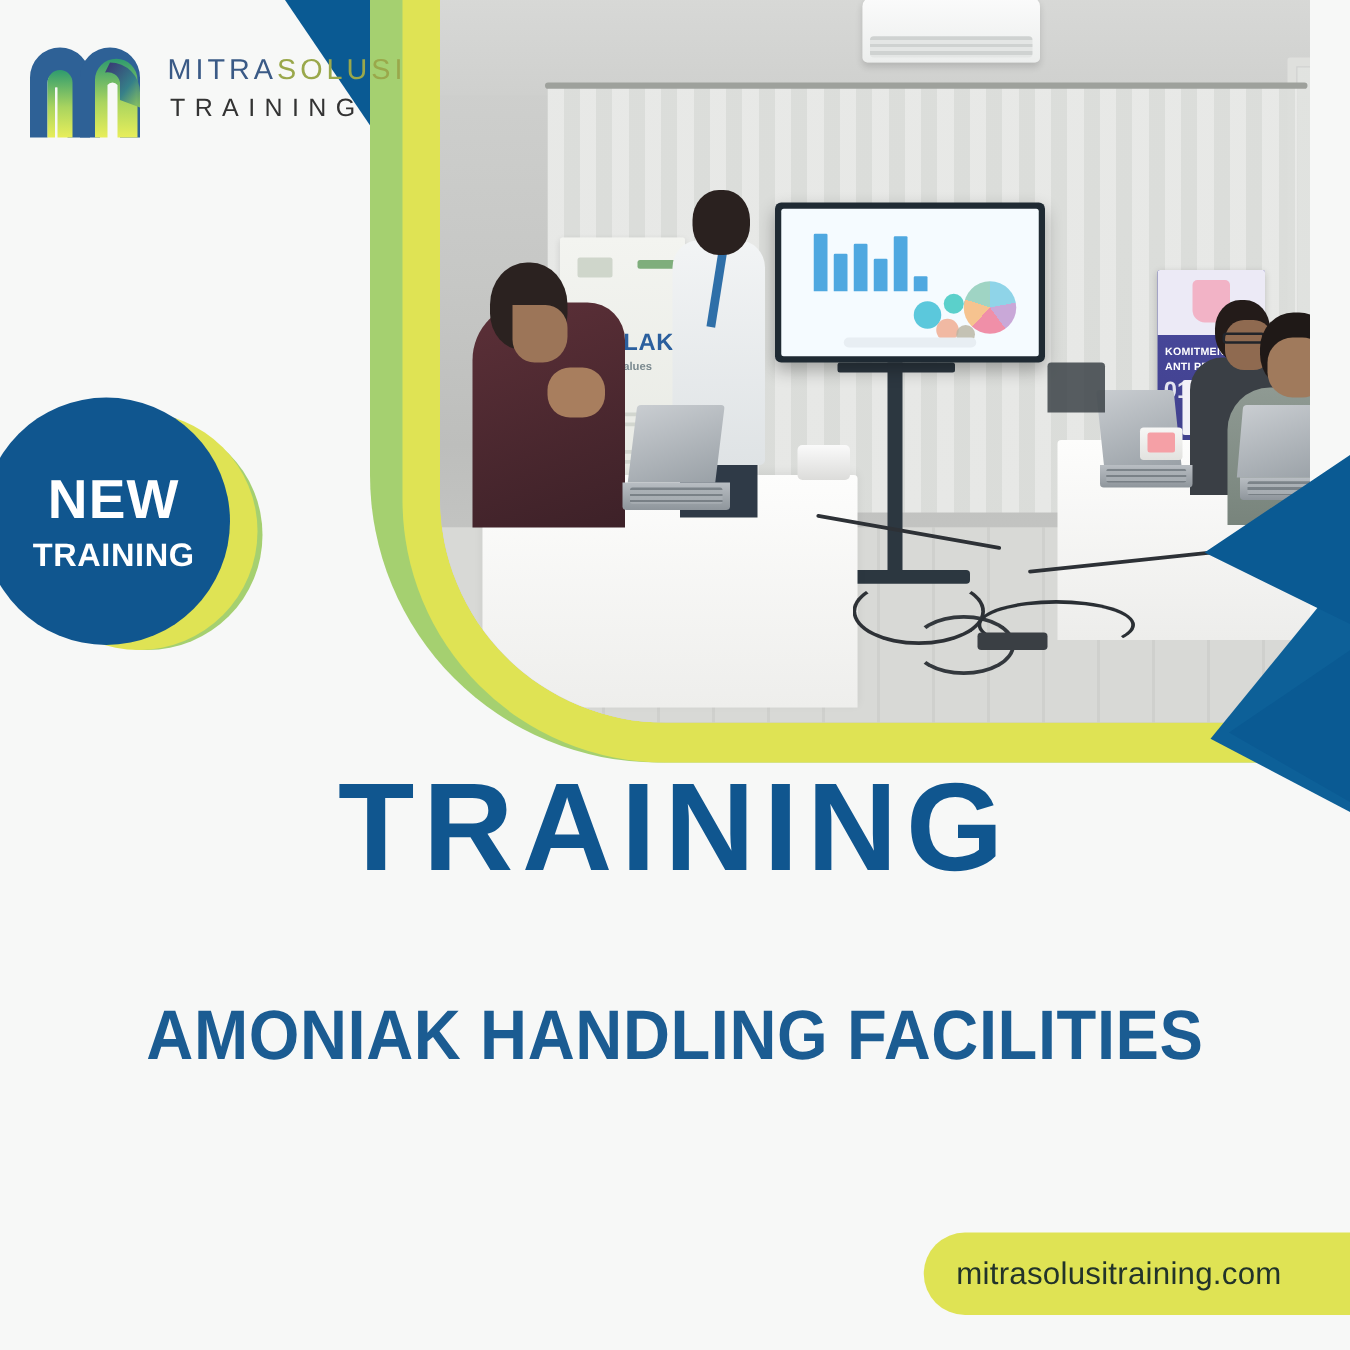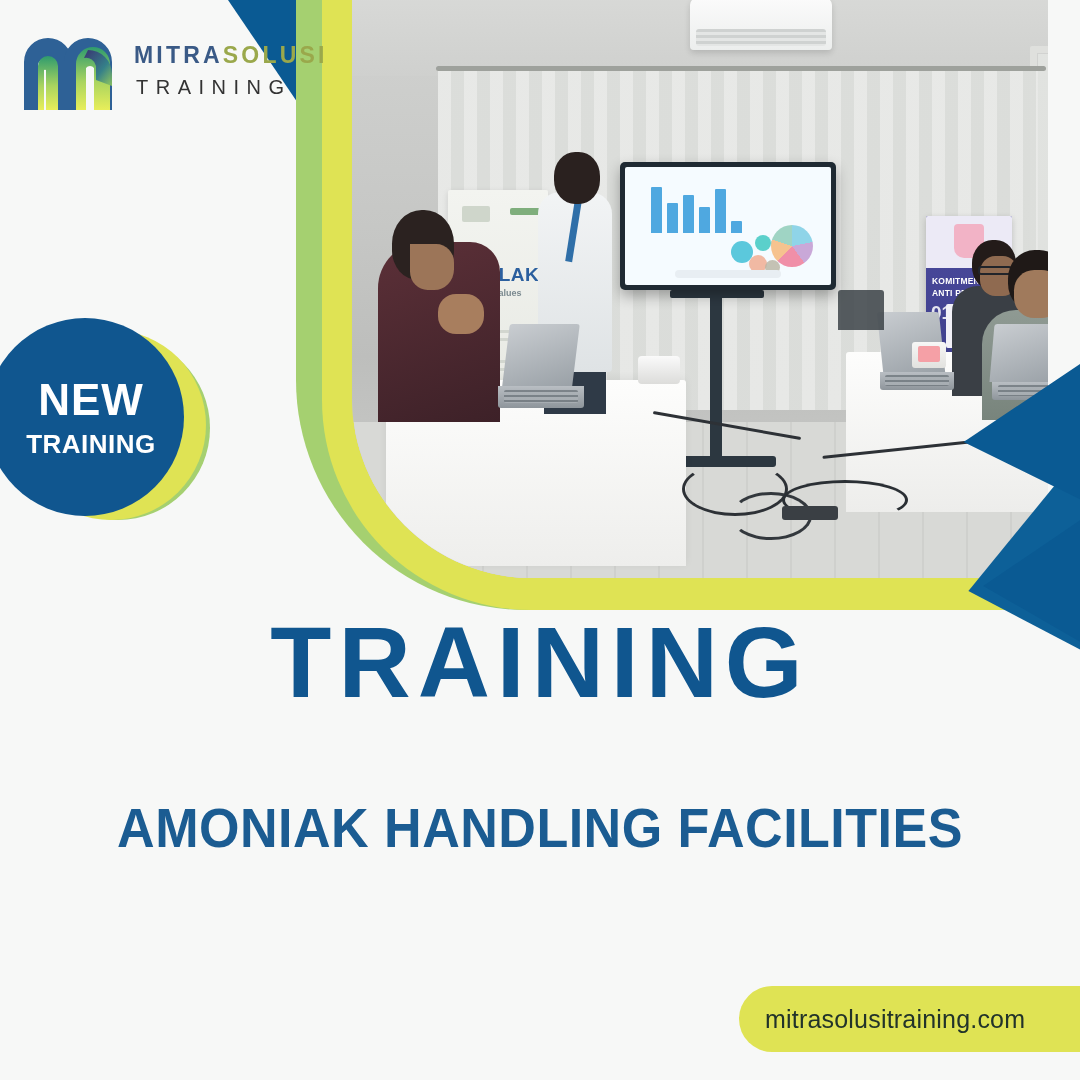--- a/index.html
+++ b/index.html
@@ -189,21 +189,21 @@
     background:#dfe354;border-radius:33px;
     display:flex;align-items:center;
   }
   .site span{
     color:#22332a;font-size:25px;letter-spacing:.2px;margin-left:26px;
   }
 
   
   .logo{position:absolute;left:18px;top:26px;width:270px;height:88px;z-index:9;}
   .logo-txt1{
-    position:absolute;left:116px;top:16px;font-size:23px;font-weight:700;letter-spacing:3.2px;
+    position:absolute;left:116px;top:16px;font-size:23px;font-weight:400;letter-spacing:3.2px;
     color:#3a5a86;white-space:nowrap;
   }
   .logo-txt1 em{font-style:normal;color:#9aa84b;}
   .logo-txt2{
     position:absolute;left:118px;top:50px;font-size:20px;font-weight:500;letter-spacing:7.5px;
     color:#333;white-space:nowrap;
   }
 </style>
 </head>
 <body>

